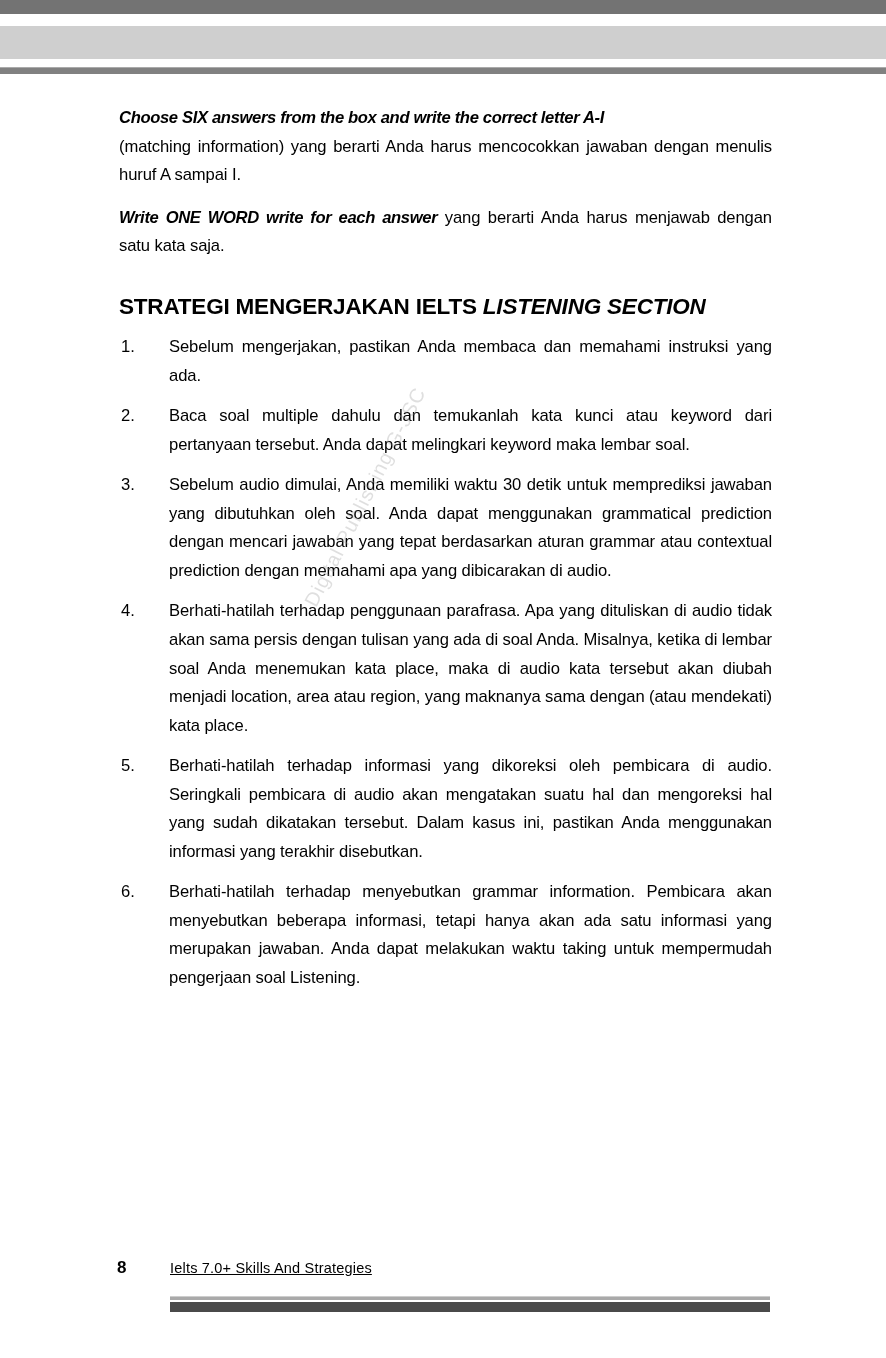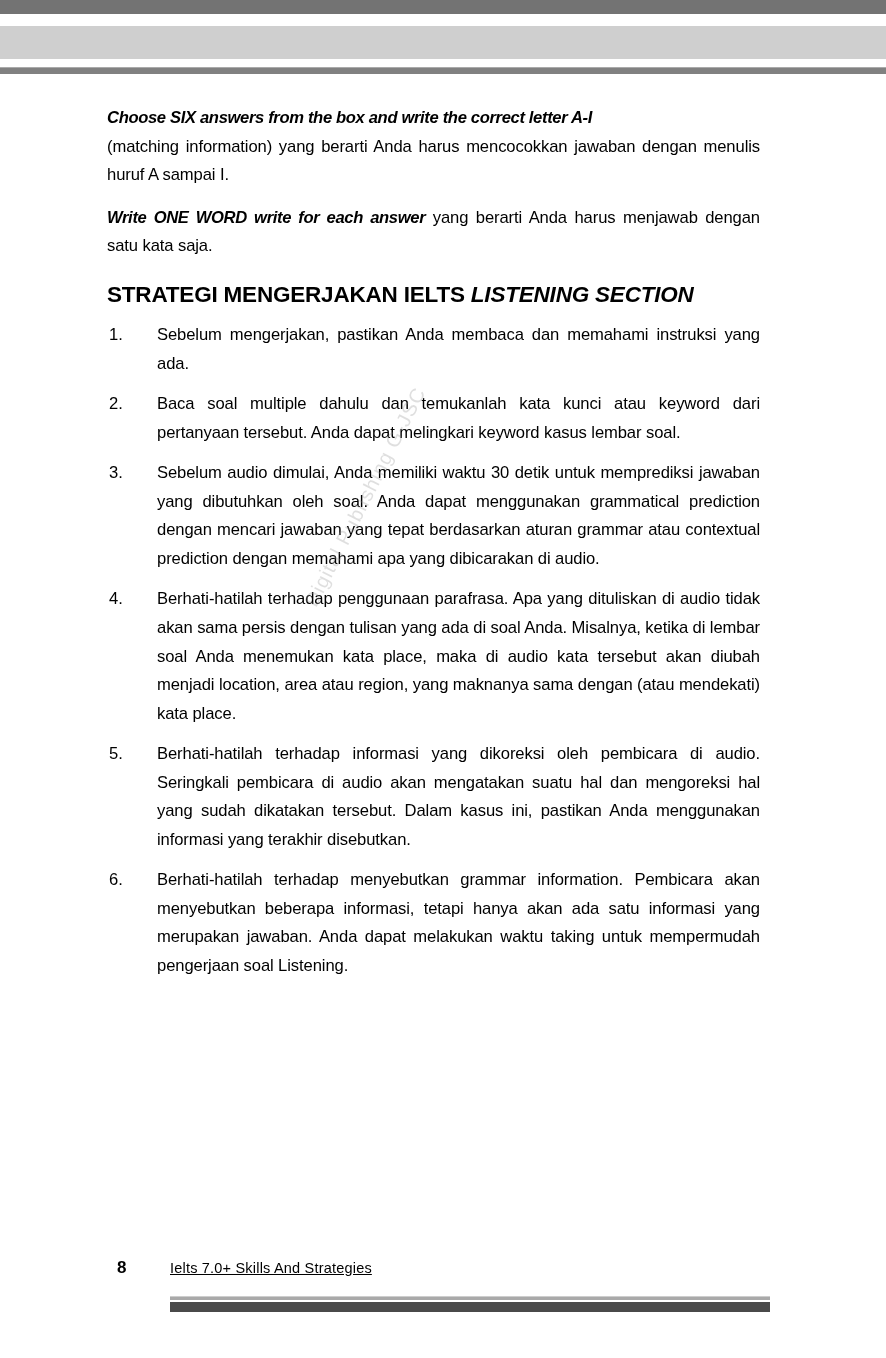--- a/index.html
+++ b/index.html
@@ -33,42 +33,42 @@
     position: absolute;
     left: 0; top: 67px;
     width: 886px; height: 6px;
     background: #818181;
     border-top: 1px solid #aaaaaa;
   }
 
   
   .page {
     position: absolute;
-    left: 107px;
+    left: 119px;
     top: 104px;
     width: 653px;
   }
 
   p.para {
     margin: 0 0 14px 0;
     font-size: 16.6px;
     line-height: 1.72;
     text-align: justify;
     text-justify: inter-word;
     letter-spacing: -0.1px;
   }
   p.para .lead {
     font-weight: bold;
     font-style: italic;
     letter-spacing: -0.35px;
   }
   .it { }
 
   h2.section-heading {
-    margin: 20px 0 12px 0;
+    margin: 32px 0 12px 0;
     font-size: 22.5px;
     line-height: 1.27;
     font-weight: bold;
     letter-spacing: -0.2px;
     text-align: justify;
     text-justify: inter-word;
   }
   h2.section-heading .it { font-style: italic; }
 
   ol.strategy-list {
@@ -167,21 +167,21 @@
 
   <h2 class="section-heading"><span>STRATEGI MENGERJAKAN IELTS </span><span class="it">LISTENING SECTION</span></h2>
 
   <ol class="strategy-list">
     <li>
       <span class="num">1.</span>
       <span class="txt"><span>Sebelum mengerjakan, pastikan Anda membaca dan memahami instruksi yang ada.</span></span>
     </li>
     <li>
       <span class="num">2.</span>
-      <span class="txt"><span>Baca soal multiple dahulu dan temukanlah kata kunci atau </span><span class="it">keyword</span><span> dari pertanyaan tersebut. Anda dapat melingkari </span><span class="it">keyword</span><span> kasus lembar soal.</span></span>
+      <span class="txt"><span>Baca soal multiple dahulu dan temukanlah kata kunci atau </span><span class="it">keyword</span><span> dari pertanyaan tersebut. Anda dapat melingkari </span><span class="it">keyword</span><span> maka lembar soal.</span></span>
     </li>
     <li>
       <span class="num">3.</span>
       <span class="txt"><span>Sebelum audio dimulai, Anda memiliki waktu 30 detik untuk memprediksi jawaban yang dibutuhkan oleh soal. Anda dapat menggunakan </span><span class="it">grammatical prediction</span><span> dengan mencari jawaban yang tepat berdasarkan aturan grammar atau </span><span class="it">contextual prediction</span><span> dengan memahami apa yang dibicarakan di audio.</span></span>
     </li>
     <li>
       <span class="num">4.</span>
       <span class="txt"><span>Berhati-hatilah terhadap penggunaan parafrasa. Apa yang dituliskan di audio tidak akan sama persis dengan tulisan yang ada di soal Anda. Misalnya, ketika di lembar soal Anda menemukan kata </span><span class="it">place</span><span>, maka di audio kata tersebut akan diubah menjadi </span><span class="it">location</span><span>, </span><span class="it">area</span><span> atau </span><span class="it">region</span><span>, yang maknanya sama dengan (atau mendekati) kata </span><span class="it">place</span><span>.</span></span>
     </li>
     <li>

